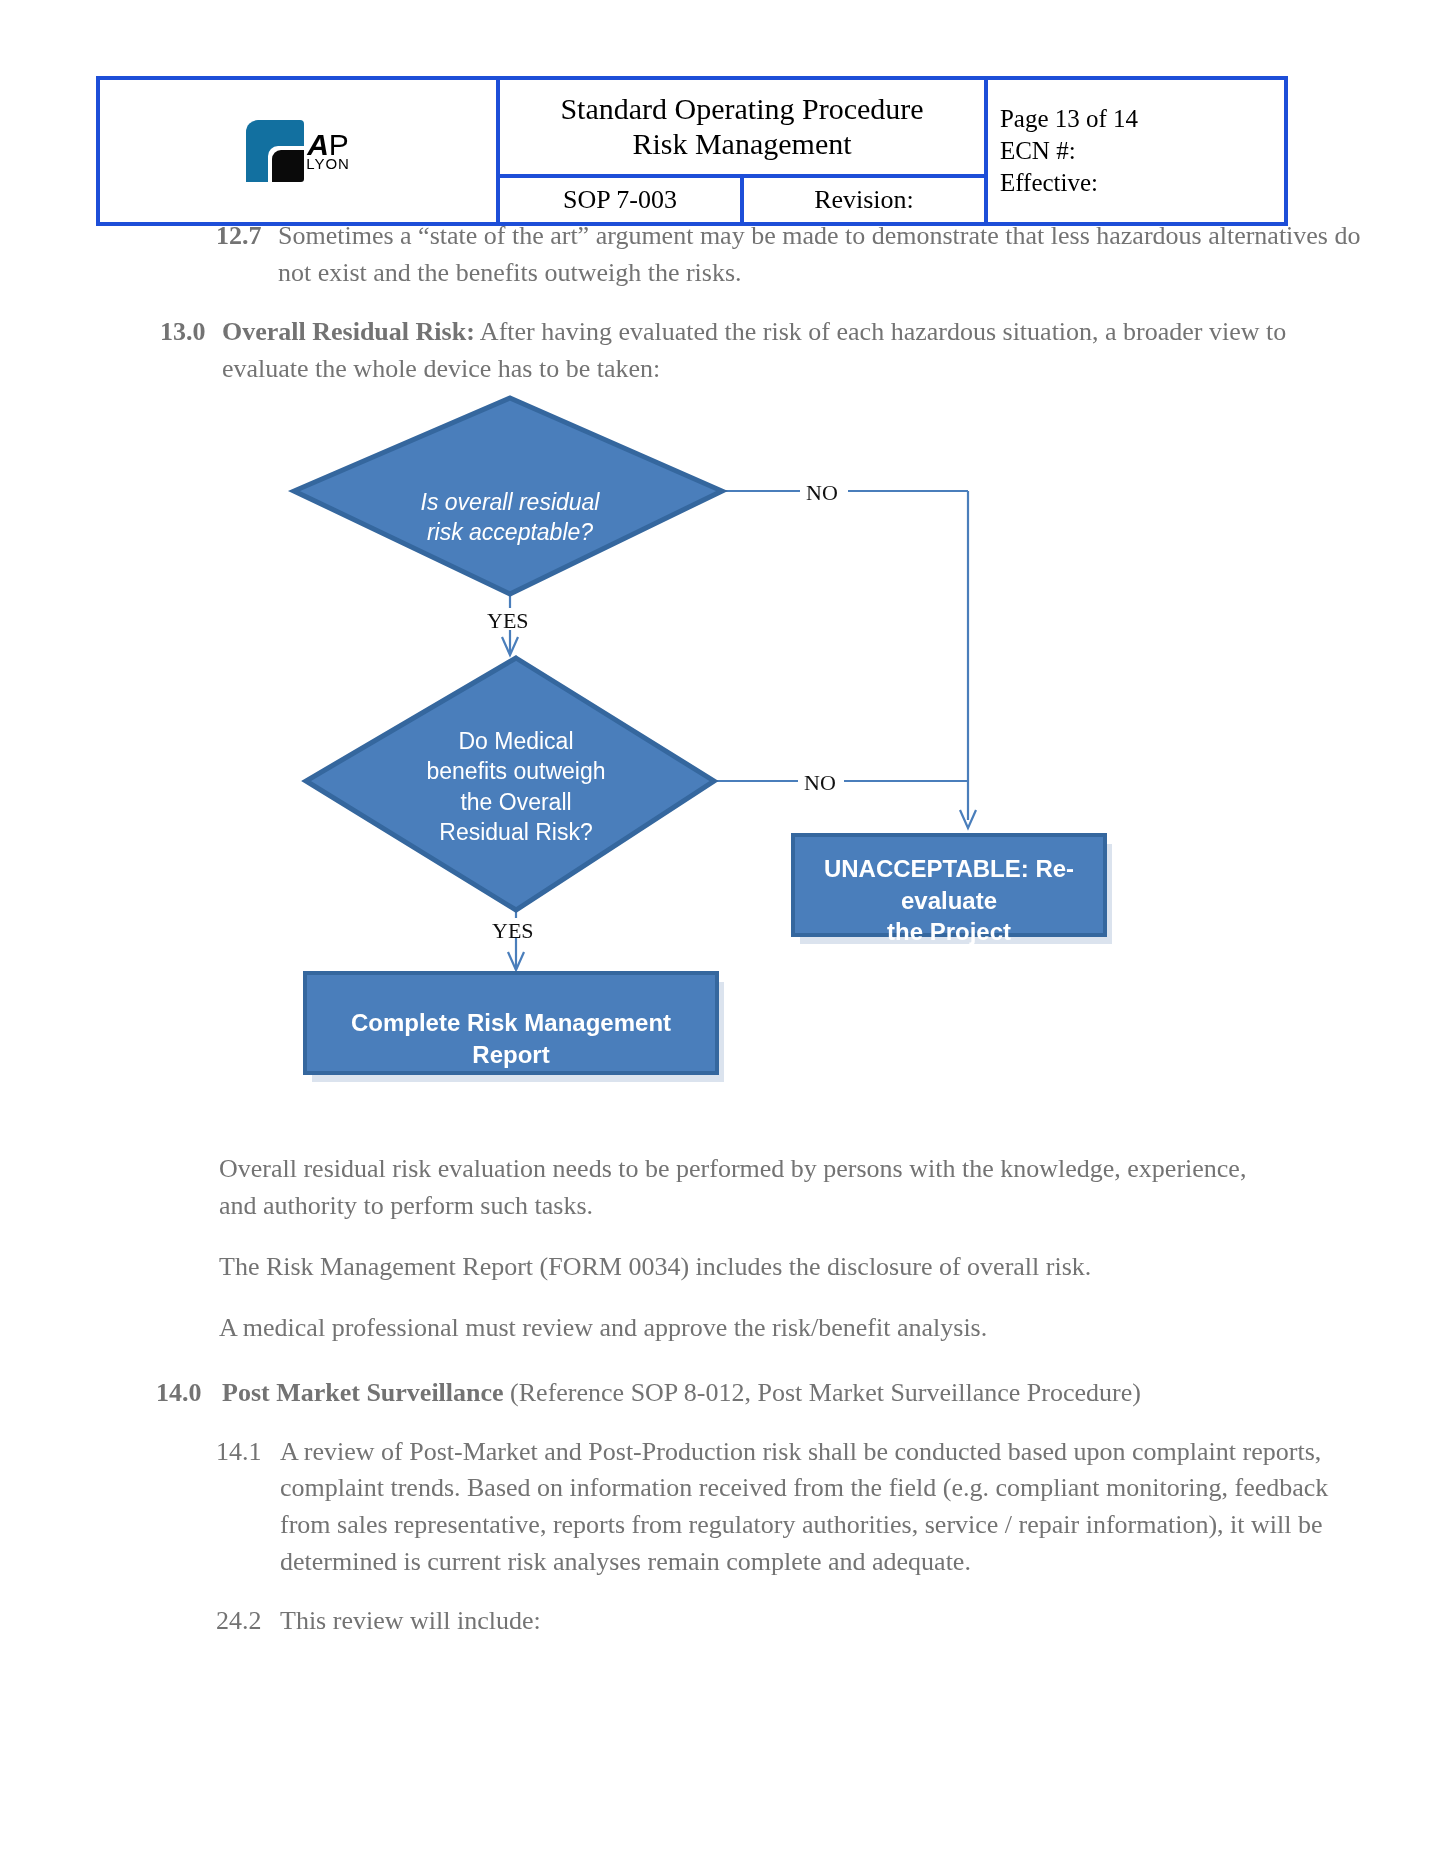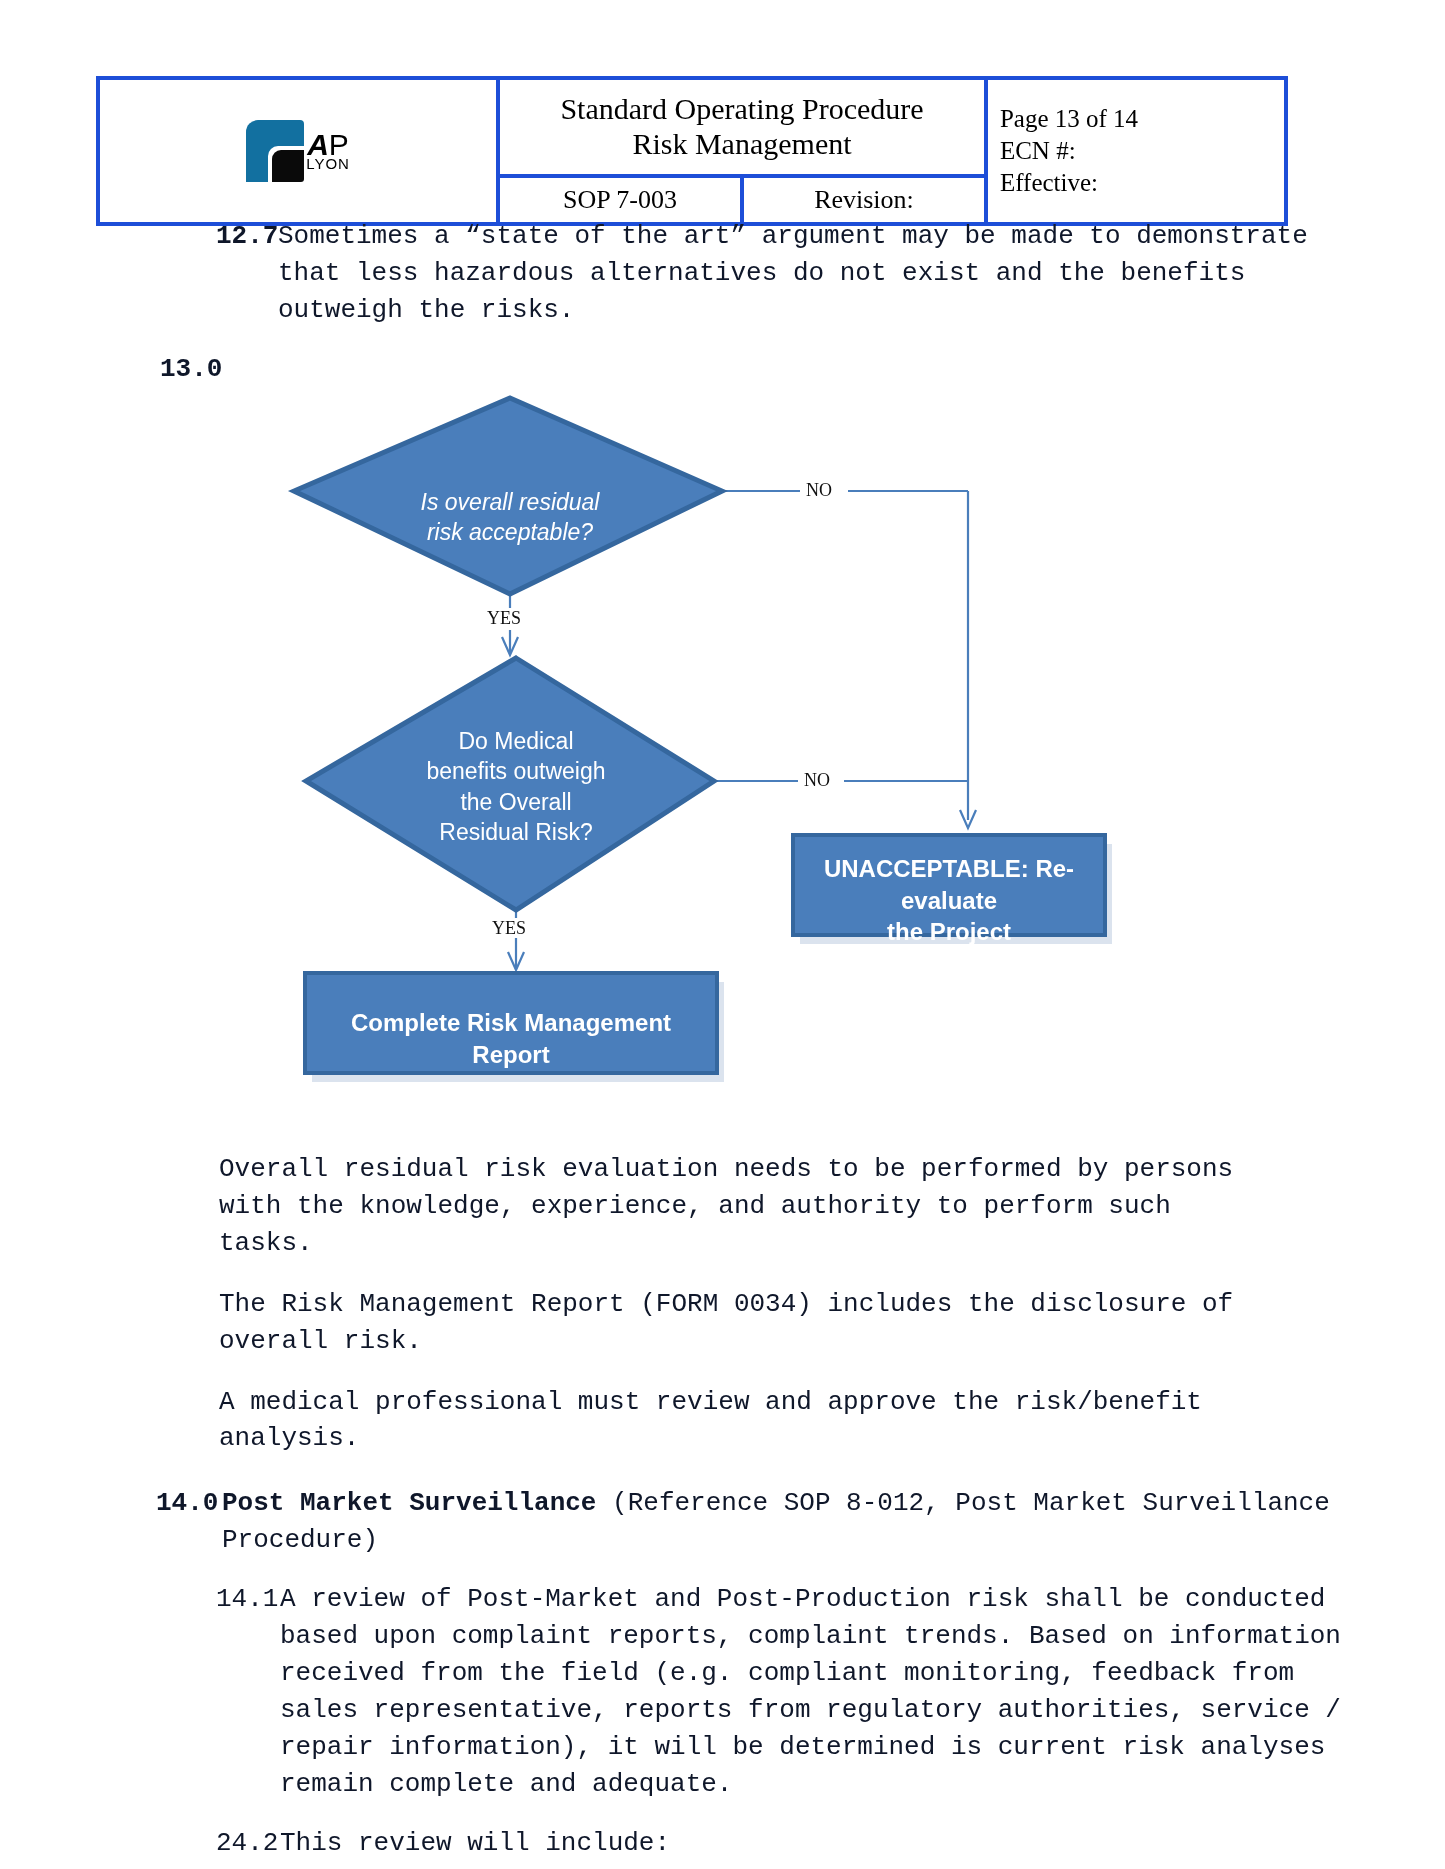--- a/index.html
+++ b/index.html
@@ -123,22 +123,21 @@
   .doc-body {
     position: absolute;
     left: 0;
     top: 218px;
     width: 1445px;
   }
   .para {
     position: relative;
     font-size: 26px;
     line-height: 1.42;
-    color: #0f172a;
-    font-family: Liberation Mono, monospace;
+    color: #737373;
   }
   .num-para {
     display: flex;
     align-items: flex-start;
   }
   .num {
     flex: none;
     text-align: left;
     font-weight: bold;
   }
@@ -169,21 +168,21 @@
     text-align: center;
     font-size: 23px;
     line-height: 1.32;
     position: absolute;
     pointer-events: auto;
   }
   .node-text.bold { font-weight: bold; }
   .edge-label {
     position: absolute;
     font-family: "Liberation Serif", "DejaVu Serif", serif;
-    font-size: 18px;
+    font-size: 22px;
     color: #101010;
     pointer-events: auto;
   }
 </style>
 </head>
 <body>
 
 <table class="header-table">
   <tbody>
       <tr>
@@ -221,20 +220,21 @@
 
 <div class="doc-body">
 
   <div class="para num-para" style="margin-bottom:22px;">
     <div class="num num-12">12.7</div>
     <div class="txt">Sometimes a “state of the art” argument may be made to demonstrate that less hazardous alternatives do not exist and the benefits outweigh the risks.</div>
   </div>
 
   <div class="para num-para">
     <div class="num num-13">13.0</div>
+    <div class="txt"><span class="bold">Overall Residual Risk:</span><span> After having evaluated the risk of each hazardous situation, a broader view to evaluate the whole device has to be taken:</span></div>
   </div>
 
 </div>
 
 <svg class="flow" viewBox="0 0 1445 1869">
 
   <g opacity="0.32">
     <rect x="800" y="844" width="312" height="100" fill="#8ea9c9"></rect>
     <rect x="312" y="982" width="412" height="100" fill="#8ea9c9"></rect>
   </g>

